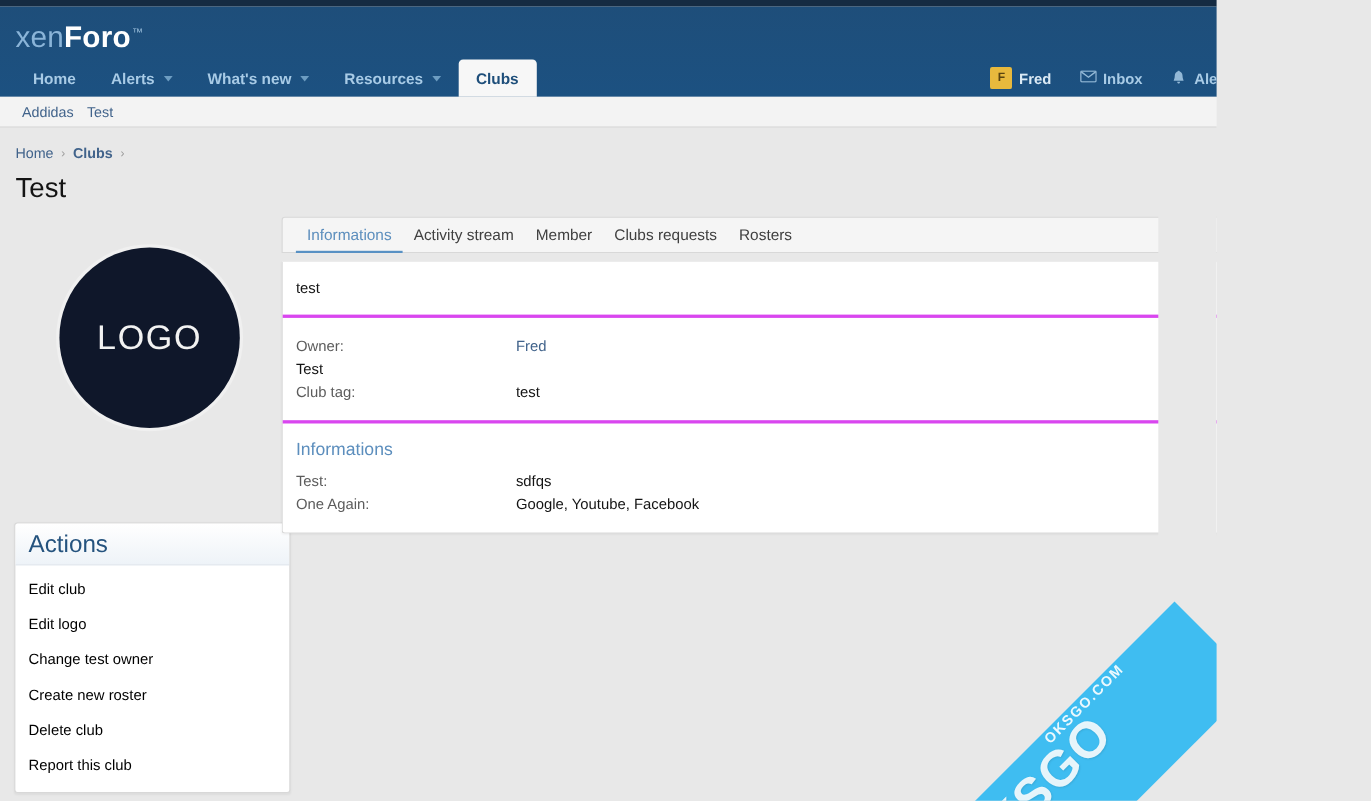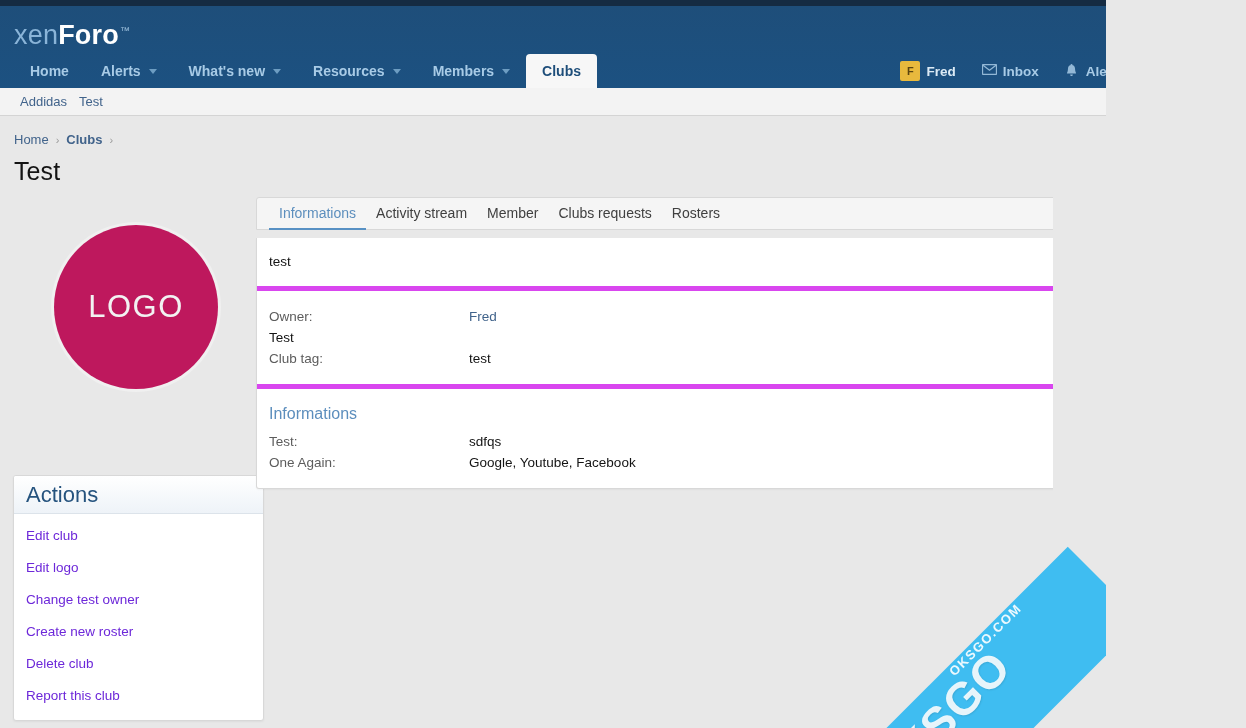--- a/index.html
+++ b/index.html
@@ -110,42 +110,42 @@
 
   .page-title {
     position: absolute; left: 14px; top: 40px;
     font-size: 25px; font-weight: 400; color: #141414; letter-spacing: .1px;
   }
 
   
   .leftcol { position: absolute; left: 0; top: 108px; width: 272px; }
   .logo-circle {
     width: 164px; height: 164px; border-radius: 50%;
-    background: #be185d; margin: 0 auto;
+    background: #0f172a; margin: 0 auto;
     display: flex; align-items: center; justify-content: center;
     color: #f2f2f2; font-size: 31px; font-weight: 300; letter-spacing: 1.5px;
     box-shadow: 0 0 0 3px #f0f0f0;
   }
 
   .actions-block {
     position: absolute; left: 13px; top: 358px; width: 251px;
     background: #fff; border: 1px solid #d8d8d8; border-radius: 3px;
     box-shadow: 0 1px 2px rgba(0,0,0,.05);
     overflow: hidden;
   }
   .actions-head {
     height: 38px; display: flex; align-items: center; padding: 0 12px;
     background: linear-gradient(to bottom, #ffffff 0%, #eef3f8 100%);
     border-bottom: 1px solid #dce3ea;
     font-size: 22px; color: #25537e; font-weight: 400;
   }
   .actions-list { padding: 6px 0 8px 0; }
   .action-item {
     display: block; padding: 7px 12px; font-size: 13.5px;
-    color: #6d28d9; cursor: pointer; line-height: 18px;
+    color: #000000; cursor: pointer; line-height: 18px;
   }
 
   
   .maincol { position: absolute; left: 256px; top: 80px; width: 921px; border-radius: 29px; }
 
   .tabbar {
     width: 921px; height: 33px;
     background: #f5f5f5;
     border: 1px solid #d8d8d8; border-bottom: 1px solid #d8d8d8;
     border-radius: 3px 3px 0 0;
@@ -158,21 +158,21 @@
   }
   .tabitem.active { color: #5c8ebd; border-bottom-color: #5891c4; }
 
   .panel {
     width: 921px; background: #fff;
     border: 1px solid #d8d8d8; border-top: none;
     border-radius: 0 0 3px 3px;
     box-shadow: 0 1px 2px rgba(0,0,0,.04);
   }
   .panel-spacer { height: 8px; background: #e8e8e8; }
-  .panel-block { padding: 15px 12px; border-top: 5px solid #d946ef; }
+  .panel-block { padding: 15px 12px; border-top: 3px solid #d946ef; }
   .panel-block:first-child { border-top: none; }
   .desc-text { font-size: 13.5px; color: #141414; line-height: 18px; }
 
   .kv-row { display: flex; line-height: 21px; font-size: 13.5px; }
   .kv-key { width: 200px; color: #5c5c5c; }
   .kv-val { color: #141414; }
   .kv-val.link { color: #41638b; cursor: pointer; }
 
   .block-title {
     font-size: 16px; color: #5c8ebd; font-weight: 400;
@@ -226,24 +226,20 @@
       <div class="navtab">
         <span>Alerts</span>
         <span class="caret"></span>
       </div>
       <div class="navtab">
         <span>What's new</span>
         <span class="caret"></span>
       </div>
       <div class="navtab">
         <span>Resources</span>
-        <span class="caret"></span>
-      </div>
-      <div class="navtab">
-        <span>Members</span>
         <span class="caret"></span>
       </div>
       <div class="navtab active">
         <span>Clubs</span>
       </div>
     </div>
 
     <div class="navright">
       <div class="navright-item user">
         <span class="avatar-box">F</span>

